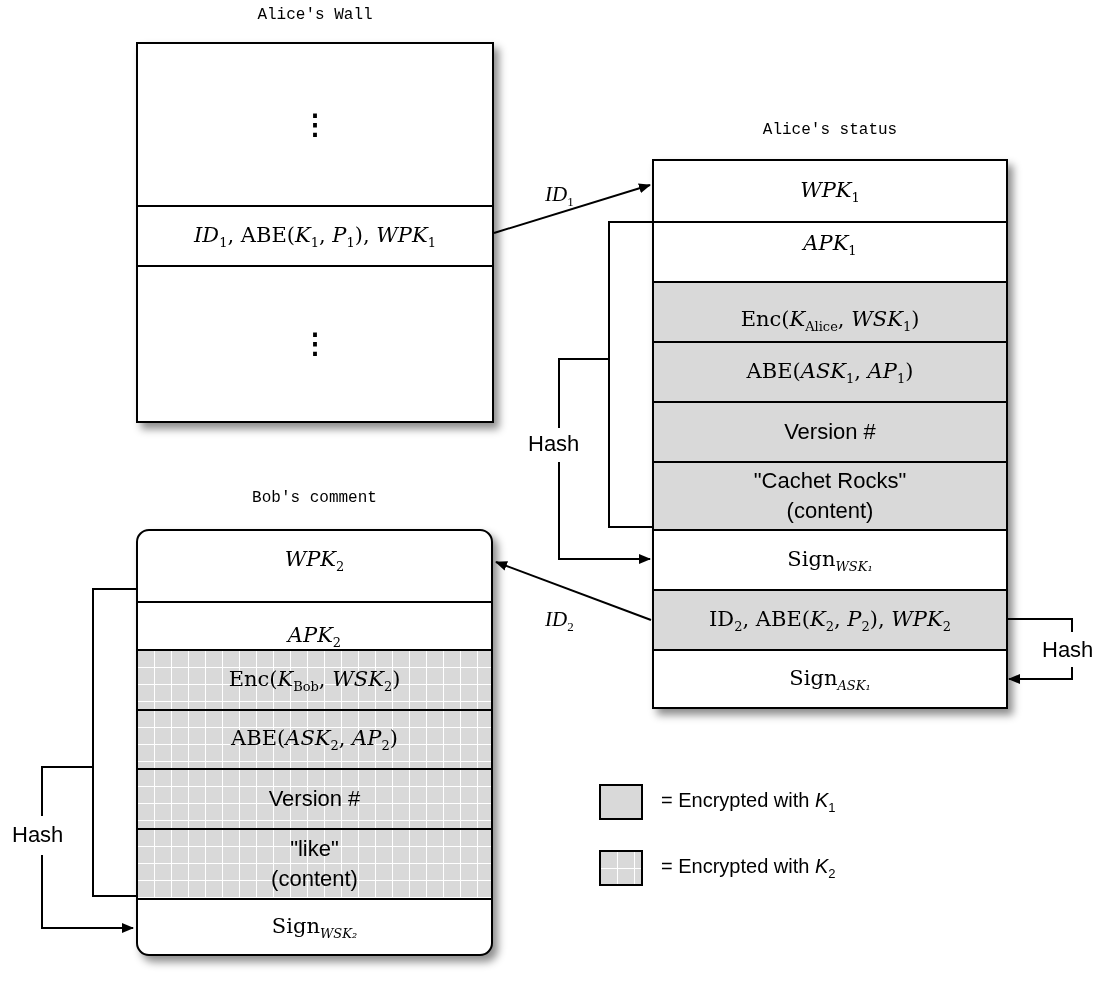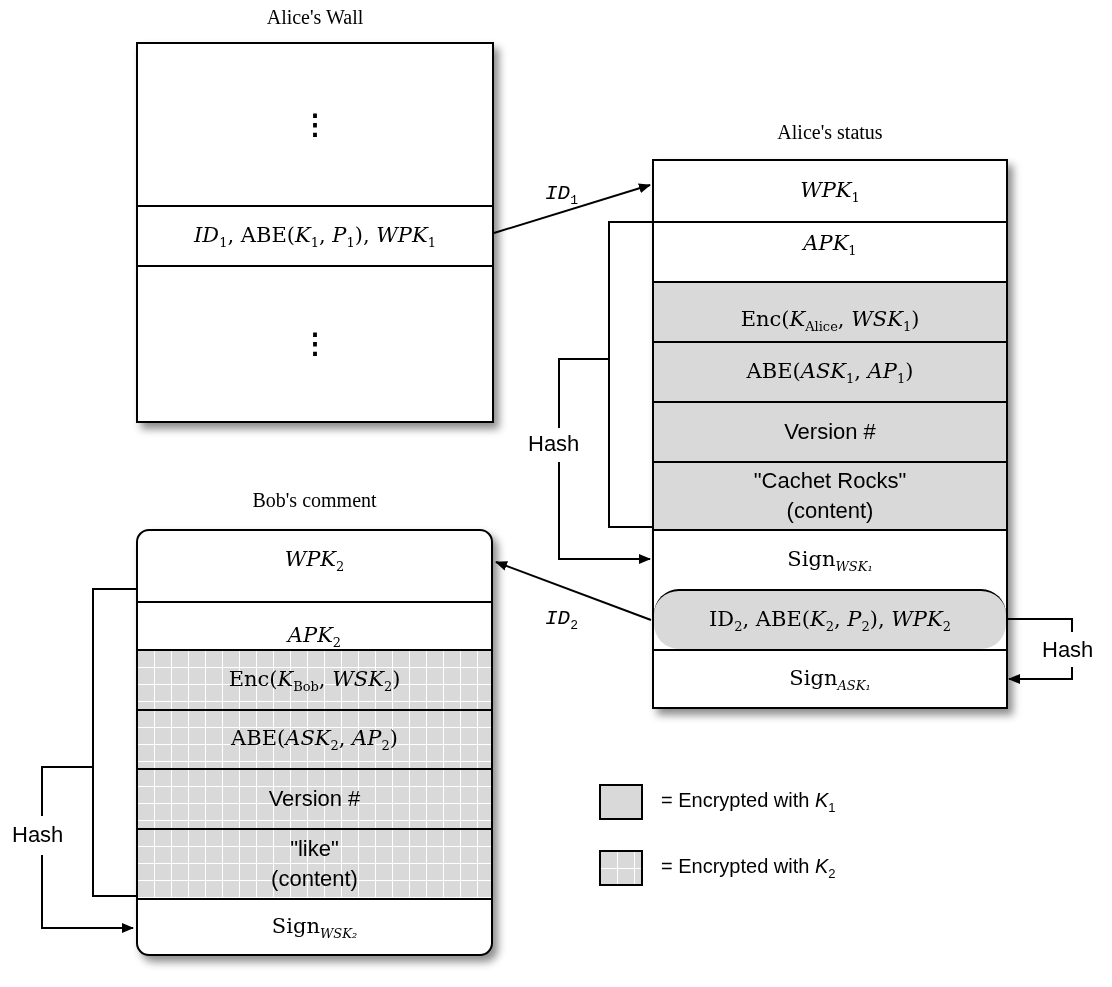--- a/index.html
+++ b/index.html
@@ -1,32 +1,32 @@
 <!DOCTYPE html>
 <html><head>
 <meta charset="utf-8">
 <style>
   html, body { margin:0; padding:0; background:#fff; }
   body { width:1112px; height:987px; position:relative; overflow:hidden; }
-  .title { position:absolute; font-family:Liberation Serif, serif; font-size:20px; color:#000; text-align:center; }
+  .title { position:absolute; font-family:Liberation Mono, monospace; font-size:16px; color:#000; text-align:center; }
   .box { position:absolute; border:2px solid #000; background:#fff; box-shadow:5px 6px 8px rgba(0,0,0,0.45); box-sizing:border-box; }
   .row { position:absolute; left:0; right:0; border-top:2px solid #000; display:flex; align-items:center; justify-content:center; text-align:center; box-sizing:border-box; }
   .row.first { border-top:none; }
   .row.k1 { background:#d9d9d9; }
   .row.k2 { background-color:#d9d9d9;
     background-image: linear-gradient(to right, #fff 1.5px, transparent 1.5px), linear-gradient(to bottom, #fff 1.5px, transparent 1.5px);
     background-size:17px 17px; background-position:-1px -1px; }
   .math { font-family:"DejaVu Serif", serif; font-size:21px; color:#000; }
   .math i { font-style:italic; }
   .math sub { font-size:13px; vertical-align:-5px; }
   .sans { font-family:"Liberation Sans", sans-serif; font-size:22px; line-height:30px; color:#000; }
   .dots { font-family:"Liberation Sans", sans-serif; font-size:28px; font-weight:bold; line-height:30px; }
   svg.conn { position:absolute; left:0; top:0; }
   .lbl { position:absolute; font-family:"Liberation Sans", sans-serif; font-size:22px; background:#fff; }
-  .lblm { position:absolute; font-family:Liberation Mono, monospace; font-style:italic; font-size:21px; }
+  .lblm { position:absolute; font-family:Liberation Serif, serif; font-style:italic; font-size:21px; }
   .lblm sub { font-size:13px; font-style:normal; vertical-align:-5px; }
   .legend-swatch { position:absolute; width:44px; height:36px; border:2px solid #000; box-sizing:border-box; }
   .legend-text { position:absolute; font-family:Liberation Sans, sans-serif; font-size:20px; }
   .legend-text i { font-style:italic; }
   .legend-text sub { font-size:13px; vertical-align:-5px; }
 </style>
 </head>
 <body>
 
 <svg class="conn" width="1112" height="987">
@@ -82,21 +82,21 @@
   <div class="row k1" style="top:240px; height:60px;">
     <span class="sans">Version #</span>
   </div>
   <div class="row k1" style="top:300px; height:68px; flex-direction:column;">
     <span class="sans">"Cachet Rocks"</span>
     <span class="sans">(content)</span>
   </div>
   <div class="row" style="top:368px; height:60px;">
     <span class="math"><span>Sign</span><sub style="font-style:italic;">WSK₁</sub></span>
   </div>
-  <div class="row k1" style="top:428px; height:60px;border-radius:25px;">
+  <div class="row k1" style="top:428px; height:60px;">
     <span class="math"><span>ID</span><sub>2</sub><span>, ABE(</span><i>K</i><sub>2</sub><span>, </span><i>P</i><sub>2</sub><span>), </span><i>WPK</i><sub>2</sub></span>
   </div>
   <div class="row" style="top:488px; bottom:0;">
     <span class="math"><span>Sign</span><sub style="font-style:italic;">ASK₁</sub></span>
   </div>
 </div>
 
 <div class="title" style="left:136px; top:489px; width:357px;">Bob's comment</div>
 <div class="box" style="left:136px; top:529px; width:357px; height:427px;border-radius:13px;">
   <div class="row first" style="top:0; height:59px;">

